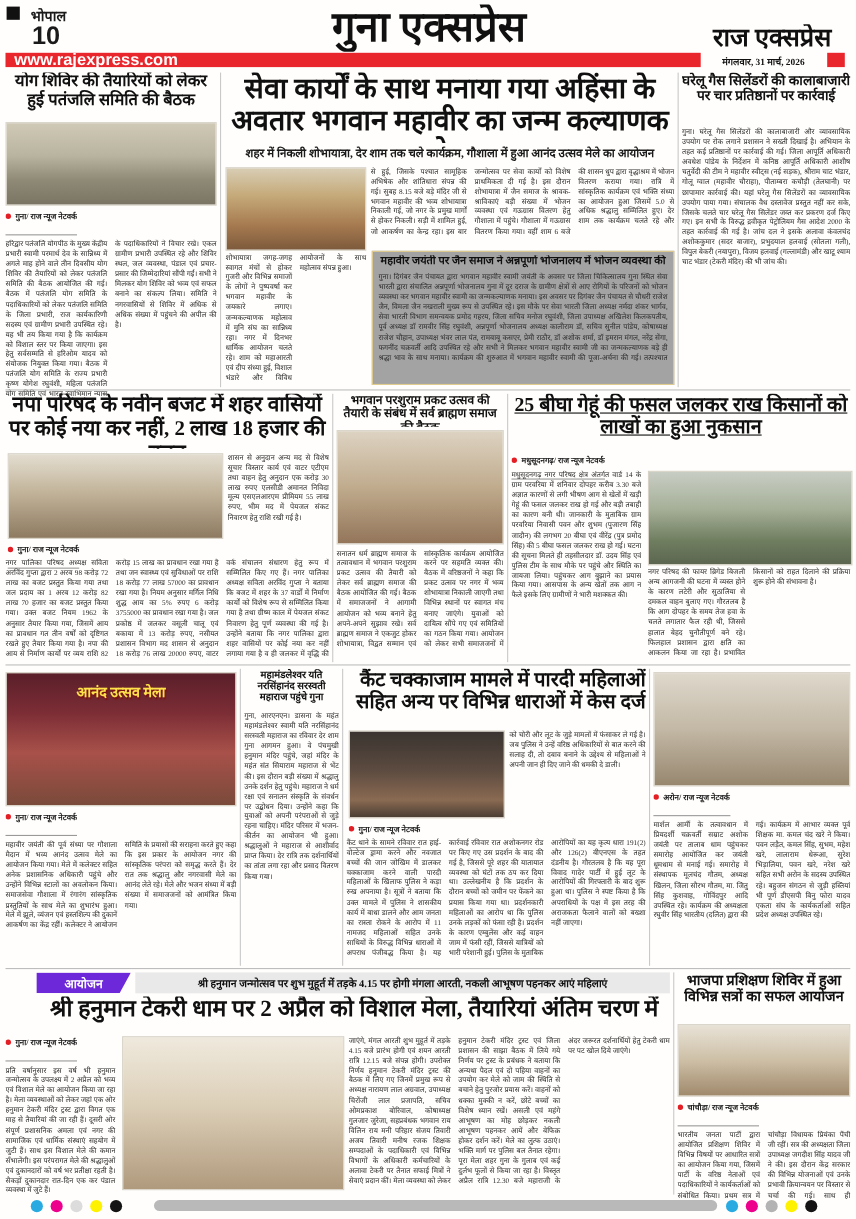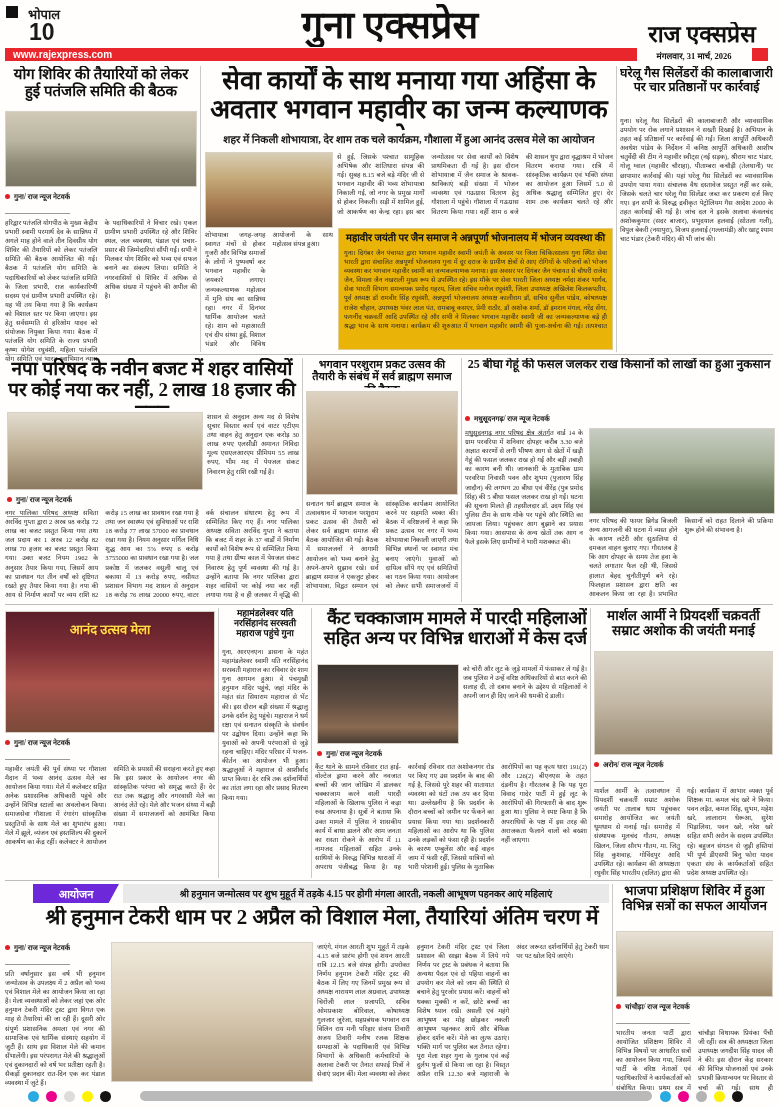--- a/index.html
+++ b/index.html
@@ -16,21 +16,21 @@
           color:#222;border-bottom:1px solid #999;padding-bottom:12px;width:fit-content;overflow:hidden;white-space:nowrap;}
   .byline .dot{width:5px;height:5px;border-radius:50%;background:#e31e24;flex:0 0 auto;}
   .photo{overflow:hidden;border:1px solid #d8d2c6;}
   .vline{width:1px;background:#c9c9c9;}
   .hline{height:1px;background:#bdbdbd;}
   .redbar{background:#e8262c;color:#fff;display:flex;align-items:center;}
   .kicker{background:#e9e9e9;font-weight:bold;font-size:9.5px;display:flex;align-items:center;
           justify-content:center;overflow:hidden;white-space:nowrap;color:#111;}
   .label-red{background:#6d28d9;color:#fff;font-weight:bold;font-size:11px;display:flex;
              align-items:center;justify-content:center;clip-path:polygon(0 0,100% 0,88% 100%,0 100%);}
-  .ybox{background:#eab308;border:1px solid #e0cd8d;overflow:hidden;padding:3px 5px;box-sizing:border-box;}
+  .ybox{background:#a3a3a3;border:1px solid #e0cd8d;overflow:hidden;padding:3px 5px;box-sizing:border-box;}
   .regdot{width:11px;height:11px;border-radius:50%;display:inline-block;margin-right:7px;}
   .graybar{background:#b9b9b9;border-radius:6px;height:10px;}
   
   .ph-a{background:linear-gradient(180deg,#cfc9b6 0%,#b9b49f 40%,#8f8a76 70%,#7a7464 100%);}
   .ph-b{background:linear-gradient(180deg,#d8cdb4 0%,#c4a877 35%,#a67a50 70%,#7d5a3c 100%);}
   .ph-d{background:linear-gradient(180deg,#e3ddd0 0%,#c2b49a 45%,#8d7a61 100%);}
   .ph-e{background:linear-gradient(180deg,#ddd3c2 0%,#c0ab8d 50%,#93755a 100%);}
   .ph-f{background:linear-gradient(180deg,#c8cdc4 0%,#a6b098 40%,#6f7d5f 75%,#5c6650 100%);}
   .ph-g{background:linear-gradient(180deg,#5a1f2a 0%,#7c2d35 30%,#a8514a 60%,#7a4a3a 100%);}
   .ph-h{background:linear-gradient(180deg,#3a3430 0%,#5c4b40 45%,#8a6a52 80%,#4a3d33 100%);}
@@ -44,21 +44,21 @@
 <body>
 
 <div class="page">
 
   <div class="abs" style="left:6px;top:6px;width:12px;height:12px;background:#111;"></div>
   <div class="abs" style="left:28px;top:5px;font-weight:bold;font-size:13px;">भोपाल</div>
   <div class="abs" style="left:29px;top:19px;font-weight:bold;font-size:23px;font-family:'Liberation Sans',sans-serif;">10</div>
   <div class="abs hl" style="left:200px;top:4px;width:380px;font-size:38px;">गुना एक्सप्रेस</div>
   <div class="abs hl" style="left:628px;top:22px;width:148px;font-size:23px;">राज एक्सप्रेस</div>
   <div class="abs redbar" style="left:5px;top:48px;width:632px;height:13px;">
-    <span style="font-weight:bold;font-size:10px;padding-left:8px;font-family:'Liberation Sans',sans-serif;">www.rajexpress.com</span>
+    <span style="font-weight:bold;font-size:15px;padding-left:8px;font-family:'Liberation Sans',sans-serif;">www.rajexpress.com</span>
   </div>
   <div class="abs" style="left:640px;top:50px;width:108px;font-weight:bold;font-size:8.5px;color:#111;text-align:center;">मंगलवार, 31 मार्च, 2026</div>
   <div class="abs" style="left:752px;top:48px;width:16px;height:13px;background:#e8262c;"></div>
 
   <div class="abs" style="left:5px;top:66px;width:192px;height:286px;">
     <div class="hl" style="font-size:15px;height:42px;">योग शिविर की तैयारियों को लेकर हुई पतंजलि समिति की बैठक</div>
     <div class="photo ph-a" style="margin-top:3px;height:74px;"></div>
     <div class="byline" style="margin-top:4px;">
       <span class="dot"></span>
       <span>गुना/ राज न्यूज नेटवर्क</span>
@@ -100,21 +100,21 @@
   <div class="abs vline" style="left:302px;top:358px;height:244px;"></div>
 
   <div class="abs" style="left:306px;top:358px;width:152px;height:244px;">
     <div class="hl" style="font-size:11px;height:30px;">भगवान परशुराम प्रकट उत्सव की तैयारी के संबंध में सर्व ब्राह्मण समाज की बैठक</div>
     <div class="photo ph-e" style="margin-top:3px;height:102px;"></div>
     <div class="body-text cols2" style="margin-top:4px;height:100px;">सनातन धर्म ब्राह्मण समाज के तत्वावधान में भगवान परशुराम प्रकट उत्सव की तैयारी को लेकर सर्व ब्राह्मण समाज की बैठक आयोजित की गई। बैठक में समाजजनों ने आगामी आयोजन को भव्य बनाने हेतु अपने-अपने सुझाव रखे। सर्व ब्राह्मण समाज ने एकजुट होकर शोभायात्रा, विद्वत सम्मान एवं सांस्कृतिक कार्यक्रम आयोजित करने पर सहमति व्यक्त की। बैठक में वरिष्ठजनों ने कहा कि प्रकट उत्सव पर नगर में भव्य शोभायात्रा निकाली जाएगी तथा विभिन्न स्थानों पर स्वागत मंच बनाए जाएंगे। युवाओं को दायित्व सौंपे गए एवं समितियों का गठन किया गया। आयोजन को लेकर सभी समाजजनों में उत्साह देखा गया और अगली बैठक शीघ्र बुलाए जाने का निर्णय लिया गया। समाज ने व्यक्त किया।</div>
   </div>
   <div class="abs vline" style="left:461px;top:358px;height:244px;"></div>
 
   <div class="abs" style="left:465px;top:358px;width:308px;height:244px;">
-    <div class="hl" style="font-size:12px;height:52px;">25 बीघा गेहूं की फसल जलकर राख किसानों को लाखों का हुआ नुकसान</div>
+    <div class="hl" style="font-size:18px;height:52px;text-decoration:underline;">25 बीघा गेहूं की फसल जलकर राख किसानों को लाखों का हुआ नुकसान</div>
     <div class="byline" style="margin-top:3px;">
       <span class="dot"></span>
       <span>मधुसूदनगढ़/ राज न्यूज नेटवर्क</span>
     </div>
     <div class="body-text abs" style="left:0px;top:70px;width:118px;height:174px;column-count:1;">मधुसूदनगढ़ नगर परिषद क्षेत्र अंतर्गत वार्ड 14 के ग्राम परवरिया में शनिवार दोपहर करीब 3.30 बजे अज्ञात कारणों से लगी भीषण आग से खेतों में खड़ी गेहूं की फसल जलकर राख हो गई और बड़ी तबाही का कारण बनी थी। जानकारी के मुताबिक ग्राम परवरिया निवासी पवन और शुभम (पुजारण सिंह जादौन) की लगभग 20 बीघा एवं वीरेंद्र (पुत्र प्रमोद सिंह) की 5 बीघा फसल जलकर राख हो गई। घटना की सूचना मिलते ही तहसीलदार डॉ. उदय सिंह एवं पुलिस टीम के साथ मौके पर पहुंचे और स्थिति का जायजा लिया। पहुंचकर आग बुझाने का प्रयास किया गया। आसपास के अन्य खेतों तक आग न फैले इसके लिए ग्रामीणों ने भारी मशक्कत की।</div>
     <div class="photo ph-f abs" style="left:124px;top:70px;width:184px;height:84px;"></div>
     <div class="body-text cols2 abs" style="left:124px;top:158px;width:184px;height:86px;">नगर परिषद की फायर ब्रिगेड बिजली अन्य आगजनी की घटना में व्यस्त होने के कारण लटेरी और सुठालिया से दमकल वाहन बुलाए गए। गौरतलब है कि आग दोपहर के समय तेज हवा के चलते लगातार फैल रही थी, जिससे हालात बेहद चुनौतीपूर्ण बने रहे। फिलहाल प्रशासन द्वारा क्षति का आकलन किया जा रहा है। प्रभावित किसानों को राहत दिलाने की प्रक्रिया शुरू होने की संभावना है।</div>
   </div>
 
   <div class="abs hline" style="left:5px;top:604px;width:768px;"></div>
@@ -143,21 +143,20 @@
     <div class="body-text abs" style="left:148px;top:56px;width:124px;height:78px;column-count:1;">को चोरी और लूट के जुड़े मामलों में फंसाकर ले गई है। जब पुलिस ने उन्हें वरिष्ठ अधिकारियों से बात करने की सलाह दी, तो दबाव बनाने के उद्देश्य से महिलाओं ने अपनी जान ही दिए जाने की धमकी दे डाली।</div>
     <div class="byline abs" style="left:2px;top:140px;">
       <span class="dot"></span>
       <span>गुना/ राज न्यूज नेटवर्क</span>
     </div>
     <div class="body-text cols3 abs" style="left:0px;top:154px;width:272px;height:114px;">कैंट थाने के सामने रविवार रात हाई-वोल्टेज ड्रामा करने और नवजात बच्चों की जान जोखिम में डालकर चक्काजाम करने वाली पारदी महिलाओं के खिलाफ पुलिस ने कड़ा रुख अपनाया है। सूत्रों ने बताया कि उक्त मामले में पुलिस ने शासकीय कार्य में बाधा डालने और आम जनता का रास्ता रोकने के आरोप में 11 नामजद महिलाओं सहित उनके साथियों के विरुद्ध विभिन्न धाराओं में अपराध पंजीबद्ध किया है। यह कार्रवाई रविवार रात अशोकनगर रोड पर किए गए उस प्रदर्शन के बाद की गई है, जिससे पूरे शहर की यातायात व्यवस्था को घंटों तक ठप कर दिया था। उल्लेखनीय है कि प्रदर्शन के दौरान बच्चों को जमीन पर फेंकने का प्रयास किया गया था। प्रदर्शनकारी महिलाओं का आरोप था कि पुलिस उनके लड़कों को फंसा रही है। प्रदर्शन के कारण एम्बुलेंस और कई वाहन जाम में फंसी रहीं, जिससे यात्रियों को भारी परेशानी हुई। पुलिस के मुताबिक आरोपियों का यह कृत्य धारा 191(2) और 126(2) बीएनएस के तहत दंडनीय है। गौरतलब है कि यह पूरा विवाद गादेर पार्टी में हुई लूट के आरोपियों की गिरफ्तारी के बाद शुरू हुआ था। पुलिस ने स्पष्ट किया है कि अपराधियों के पक्ष में इस तरह की अराजकता फैलाने वालों को बख्शा नहीं जाएगा।</div>
   </div>
   <div class="abs vline" style="left:590px;top:608px;height:270px;"></div>
 
   <div class="abs" style="left:594px;top:608px;width:179px;height:270px;">
-    <div class="hl" style="font-size:13.5px;height:40px;">मार्शल आर्मी ने प्रियदर्शी चक्रवर्ती सम्राट अशोक की जयंती मनाई</div>
     <div class="photo ph-i" style="margin-top:3px;height:102px;"></div>
     <div class="byline" style="margin-top:4px;">
       <span class="dot"></span>
       <span>अरोन/ राज न्यूज नेटवर्क</span>
     </div>
     <div class="body-text cols2" style="margin-top:4px;height:100px;">मार्शल आर्मी के तत्वावधान में प्रियदर्शी चक्रवर्ती सम्राट अशोक जयंती पर तालाब धाम पहुंचकर समारोह आयोजित कर जयंती धूमधाम से मनाई गई। समारोह में संस्थापक मूलचंद गौतम, अध्यक्ष खिलन, जिला सौरभ गौतम, मा. जितु सिंह कुशवाह, गोविंदपुर आदि उपस्थित रहे। कार्यक्रम की अध्यक्षता रघुवीर सिंह भारतीय (दलित) द्वारा की गई। कार्यक्रम में आभार व्यक्त पूर्व शिक्षक मा. कमल चंद खरे ने किया। पवन लड़ैत, कमल सिंह, सुभम, महेश खरे, लालाराम धेरूआ, सुरेश भिड़ालिया, पवन खरे, नरेश खरे सहित सभी अरोन के सदस्य उपस्थित रहे। बहुजन संगठन से जुड़ी हस्तियां भी पूर्ण डीएसपी बिनु फोरा यादव एकता संघ के कार्यकर्ताओं सहित प्रदेश अध्यक्ष उपस्थित रहे।</div>
   </div>
 
   <div class="abs hline" style="left:5px;top:880px;width:768px;"></div>
 

